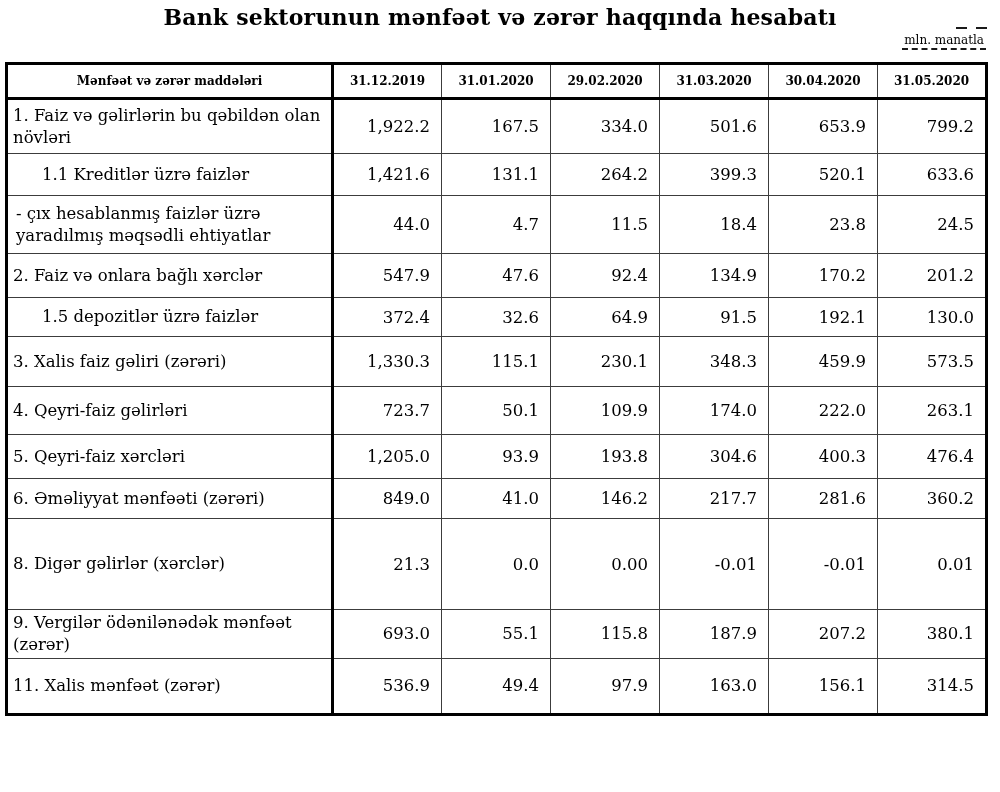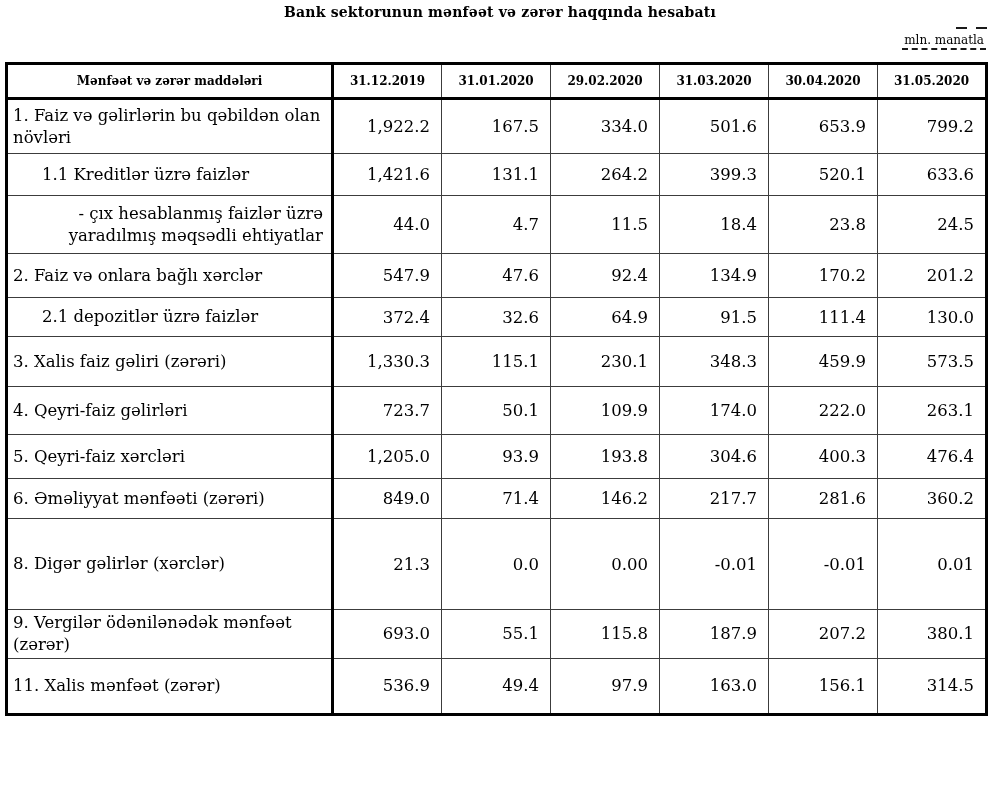--- a/index.html
+++ b/index.html
@@ -3,42 +3,42 @@
 <meta charset="utf-8">
 <style>
   html,body{margin:0;padding:0;}
   body{
     width:1000px;height:792px;position:relative;overflow:hidden;
     background:#ffffff;color:#000;
     font-family:"DejaVu Serif","Liberation Serif",serif;
   }
   .title{
     position:absolute;top:4px;left:0;width:100%;
-    text-align:center;font-size:14px;font-weight:bold;letter-spacing:.2px;
+    text-align:center;font-size:22px;font-weight:bold;letter-spacing:.2px;
   }
   .unit-wrap{position:absolute;top:33px;right:14px;font-size:12px;}
   .unit{display:inline-block;border-bottom:2px dashed #1a1a1a;padding:0 2px 1px;}
   .dash{position:absolute;top:-6px;height:0;border-top:2px solid #1a1a1a;width:11px;}
   .d1{left:54px}.d2{left:74px}
 
   table{
     position:absolute;left:5px;top:62px;width:980px;
     border-collapse:collapse;table-layout:fixed;
     border:3px solid #000;
   }
   th,td{border:1px solid #3c3c3c;vertical-align:middle;overflow:hidden;}
   thead tr{height:35px;}
   thead th{
     border-top:3px solid #000;border-bottom:3px solid #000;
     font-size:12px;font-weight:bold;text-align:center;padding:0 1px;
   }
   th:first-child,td:first-child{border-right:3px solid #000;}
   .lbl{font-size:16.5px;text-align:left;padding:2px 4px 2px 5px;line-height:1.32;margin-left:42px;}
   .lbl.sub{padding-left:34px;}
-  .lbl.center{text-align:right;padding-left:8px;padding-right:8px;}
+  .lbl.center{text-align:left;padding-left:8px;padding-right:8px;}
   .num{font-size:16.5px;text-align:right;padding:2px 11px 2px 2px;}
 
   tbody tr:nth-child(1){height:55px;}
   tbody tr:nth-child(2){height:42px;}
   tbody tr:nth-child(3){height:58px;}
   tbody tr:nth-child(4){height:44px;padding-left:28px;}
   tbody tr:nth-child(5){height:39px;}
   tbody tr:nth-child(6){height:50px;}
   tbody tr:nth-child(7){height:48px;}
   tbody tr:nth-child(8){height:44px;}
@@ -112,26 +112,26 @@
       <tr>
         <td class="lbl">2. Faiz və onlara bağlı xərclər</td>
         <td class="num">547.9</td>
         <td class="num">47.6</td>
         <td class="num">92.4</td>
         <td class="num">134.9</td>
         <td class="num">170.2</td>
         <td class="num">201.2</td>
       </tr>
       <tr>
-        <td class="lbl sub">2.1 depozitlər üzrə faizlər</td>
+        <td class="lbl sub">1.5 depozitlər üzrə faizlər</td>
         <td class="num">372.4</td>
         <td class="num">32.6</td>
         <td class="num">64.9</td>
         <td class="num">91.5</td>
-        <td class="num">111.4</td>
+        <td class="num">192.1</td>
         <td class="num">130.0</td>
       </tr>
       <tr>
         <td class="lbl">3. Xalis faiz gəliri (zərəri)</td>
         <td class="num">1,330.3</td>
         <td class="num">115.1</td>
         <td class="num">230.1</td>
         <td class="num">348.3</td>
         <td class="num">459.9</td>
         <td class="num">573.5</td>
@@ -150,21 +150,21 @@
         <td class="num">1,205.0</td>
         <td class="num">93.9</td>
         <td class="num">193.8</td>
         <td class="num">304.6</td>
         <td class="num">400.3</td>
         <td class="num">476.4</td>
       </tr>
       <tr>
         <td class="lbl">6. Əməliyyat mənfəəti (zərəri)</td>
         <td class="num">849.0</td>
-        <td class="num">71.4</td>
+        <td class="num">41.0</td>
         <td class="num">146.2</td>
         <td class="num">217.7</td>
         <td class="num">281.6</td>
         <td class="num">360.2</td>
       </tr>
       <tr>
         <td class="lbl">8. Digər gəlirlər (xərclər)</td>
         <td class="num">21.3</td>
         <td class="num">0.0</td>
         <td class="num">0.00</td>

